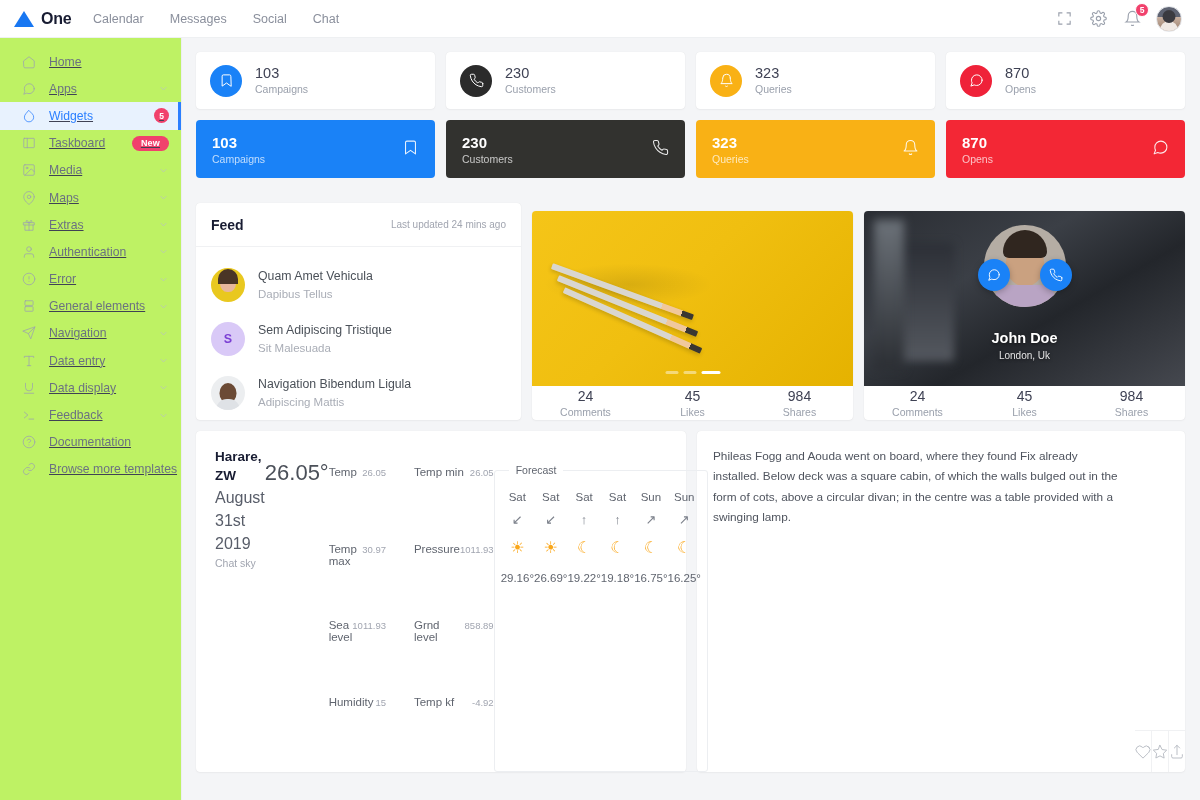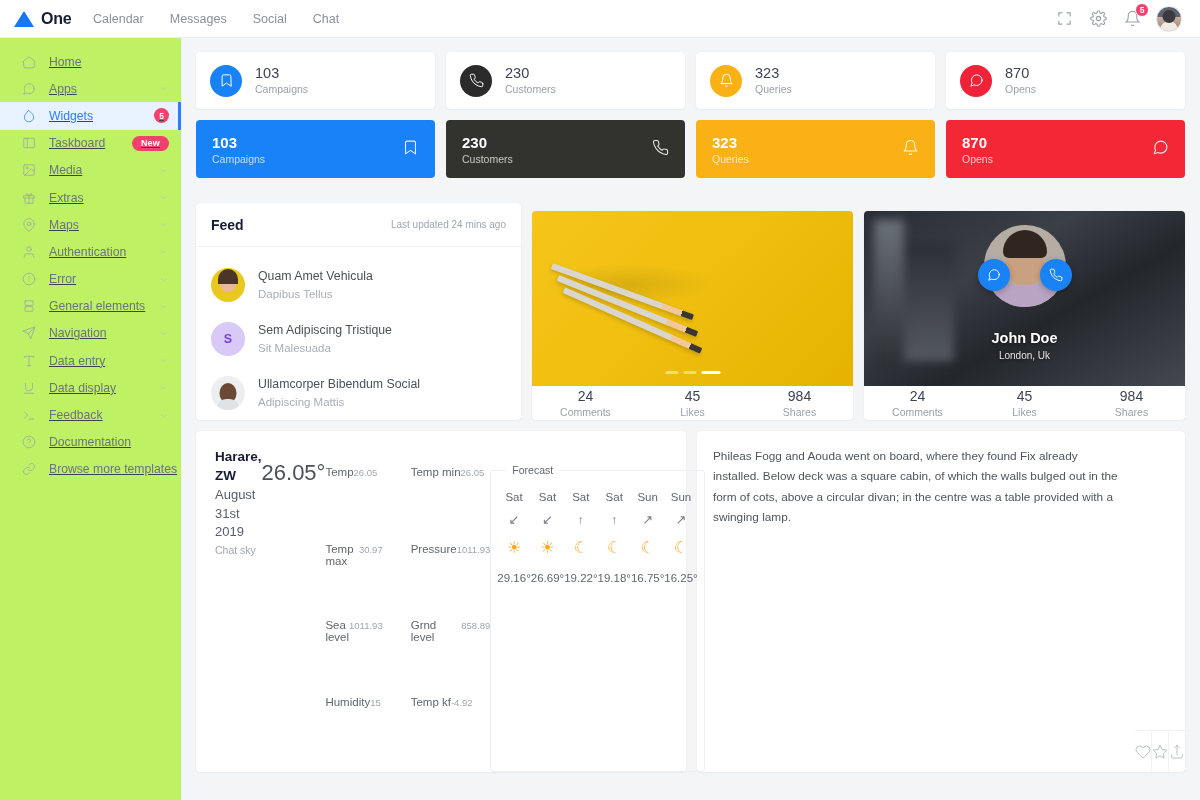--- a/index.html
+++ b/index.html
@@ -188,25 +188,25 @@
 
   .media-stats { flex: 1; display: flex; align-items: center; }
   .mstat { flex: 1; text-align: center; }
   .mstat .v { font-size: 14px; color: #3f4254; line-height: 1.45; }
   .mstat .l { font-size: 10.5px; color: #9aa0ac; line-height: 1.3; }
 
   
   .bot-row { display: flex; gap: 11px; margin-top: 11px; height: 341px; }
   .weather { width: 490px; padding: 17px 19px 0 19px; display:flex; flex-direction:row; }
   .w-city { font-size: 13.5px; font-weight: bold; color: #181c32; line-height: 1.4; }
-  .w-date { font-size: 13px; color: #585d69; line-height: 1.45; }
+  .w-date { font-size: 16px; color: #585d69; line-height: 1.45; }
   .w-desc { font-size: 10.5px; color: #a1a5b0; line-height: 1.7; }
   .w-temp { font-size: 22px; color: #4b5059; font-weight: 300; }
   .w-grid { display: grid; grid-template-columns: 1fr 1fr; column-gap: 28px; margin-top: 18px; }
-  .w-cell { display: flex; justify-content: flex-start; align-items: baseline; height: 21px; }
+  .w-cell { display: flex; justify-content: space-between; align-items: baseline; height: 21px; }
   .w-k { font-size: 11.5px; color: #60656f; }
   .w-v { font-size: 9.5px; color: #a1a5b0; }
   .fieldset {
     margin-top: 22px; border: 1px solid #eceef1; border-radius: 3px;
     padding: 16px 6px 10px 6px; position: relative; flex: 1;
   }
   .fieldset > .legend {
     position: absolute; top: -7px; left: 14px; background: #fff;
     padding: 0 7px; font-size: 10.5px; color: #60656f;
   }
@@ -328,38 +328,38 @@
       </span>
     <span class="lbl">Media</span>
     <span class="chev"><svg viewBox="0 0 24 24">
           <path d="M6 9l6 6 6-6"></path>
         </svg></span>
   </div>
 
   <div class="nav-item">
     <span class="ic">
         <svg viewBox="0 0 24 24">
+          <path d="M21 10c0 7-9 13-9 13s-9-6-9-13a9 9 0 1118 0z"></path>
+          <circle cx="12" cy="10" r="3"></circle>
+        </svg>
+      </span>
+    <span class="lbl">Maps</span>
+    <span class="chev"><svg viewBox="0 0 24 24">
+          <path d="M6 9l6 6 6-6"></path>
+        </svg></span>
+  </div>
+
+  <div class="nav-item">
+    <span class="ic">
+        <svg viewBox="0 0 24 24">
           <rect x="3" y="8" width="18" height="4"></rect>
           <path d="M5 12v9h14v-9M12 8v13M12 8S9.5 3 7.5 4.5 8.5 8 12 8zM12 8s2.5-5 4.5-3.5S15.5 8 12 8z"></path>
         </svg>
       </span>
     <span class="lbl">Extras</span>
-    <span class="chev"><svg viewBox="0 0 24 24">
-          <path d="M6 9l6 6 6-6"></path>
-        </svg></span>
-  </div>
-
-  <div class="nav-item">
-    <span class="ic">
-        <svg viewBox="0 0 24 24">
-          <path d="M21 10c0 7-9 13-9 13s-9-6-9-13a9 9 0 1118 0z"></path>
-          <circle cx="12" cy="10" r="3"></circle>
-        </svg>
-      </span>
-    <span class="lbl">Maps</span>
     <span class="chev"><svg viewBox="0 0 24 24">
           <path d="M6 9l6 6 6-6"></path>
         </svg></span>
   </div>
 
   <div class="nav-item">
     <span class="ic">
         <svg viewBox="0 0 24 24">
           <path d="M20 21v-2a4 4 0 00-4-4H8a4 4 0 00-4 4v2"></path>
           <circle cx="12" cy="7" r="4"></circle>
@@ -572,21 +572,21 @@
         <div class="feed-item">
           <div class="fav a2">S</div>
           <div>
             <div class="f-name">Sem Adipiscing Tristique</div>
             <div class="f-sub">Sit Malesuada</div>
           </div>
         </div>
         <div class="feed-item">
           <div class="fav a3"></div>
           <div>
-            <div class="f-name">Ullamcorper Bibendum Social</div>
+            <div class="f-name">Navigation Bibendum Ligula</div>
             <div class="f-sub">Adipiscing Mattis</div>
           </div>
         </div>
       </div>
     </div>
 
     <div class="card media-card">
       <div class="media-img pencils">
         <div class="pencil p1"></div>
         <div class="pencil p2"></div>

